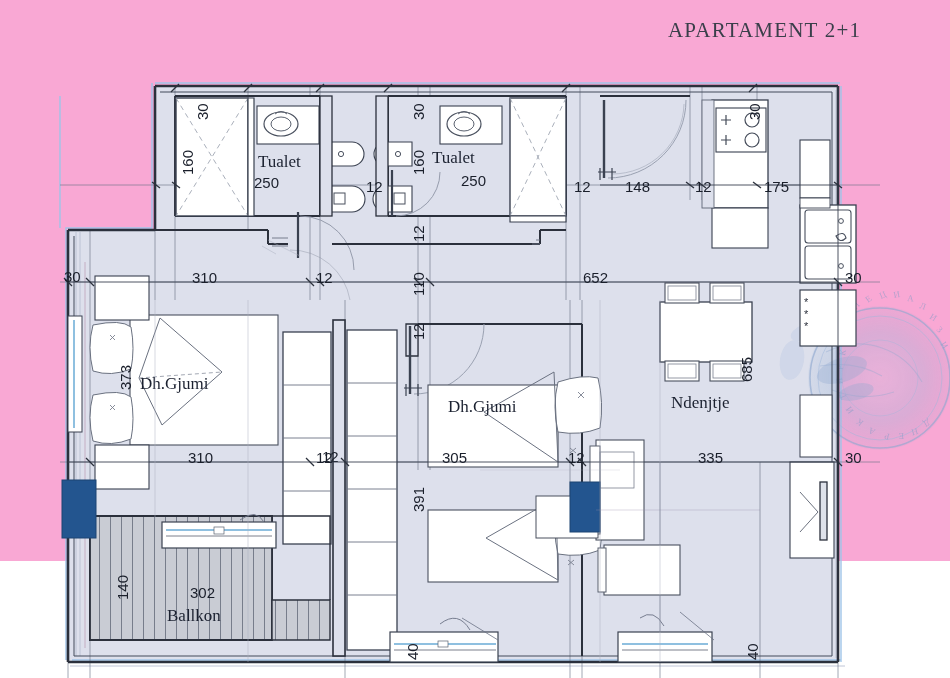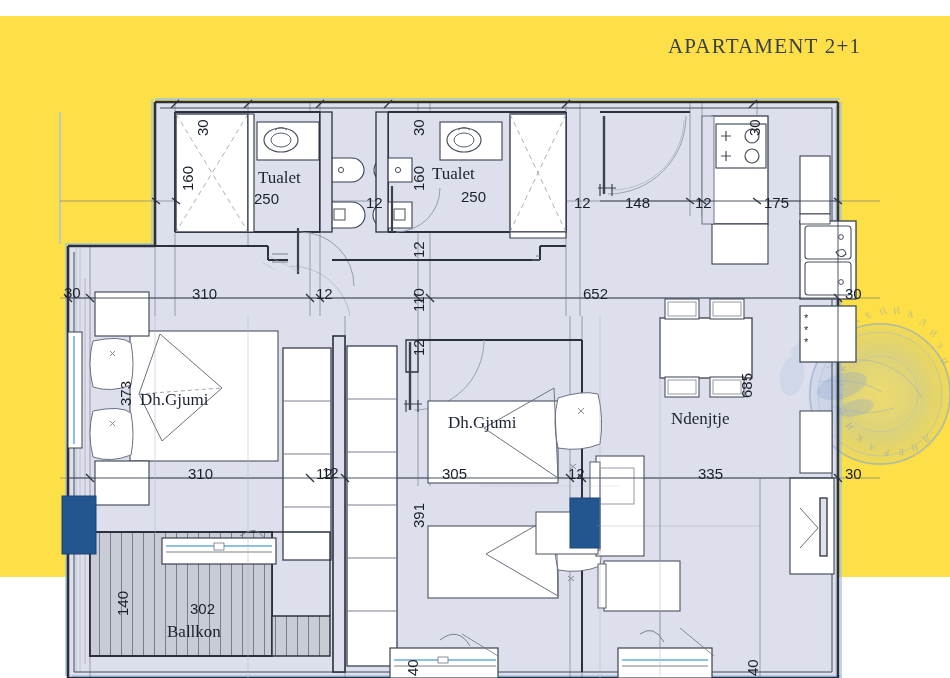--- a/index.html
+++ b/index.html
@@ -10,22 +10,21 @@
   body {
     width: 950px; height: 678px;
     font-family: "Liberation Serif", serif;
     overflow: hidden;
     position: relative;
   }
   #sheet {
     position: absolute;
     left: 0; top: 0;
     width: 950px; height: 561px;
-    background: #fde047;
-    margin-top: 16px;
+    background: #f9a8d4;
   }
   .title {
     position: absolute;
     left: 668px; top: 18px;
     font-family: "Liberation Serif", serif;
     font-size: 21px;
     letter-spacing: 1.2px;
     color: #3a3f4a;
     white-space: nowrap;
   }

